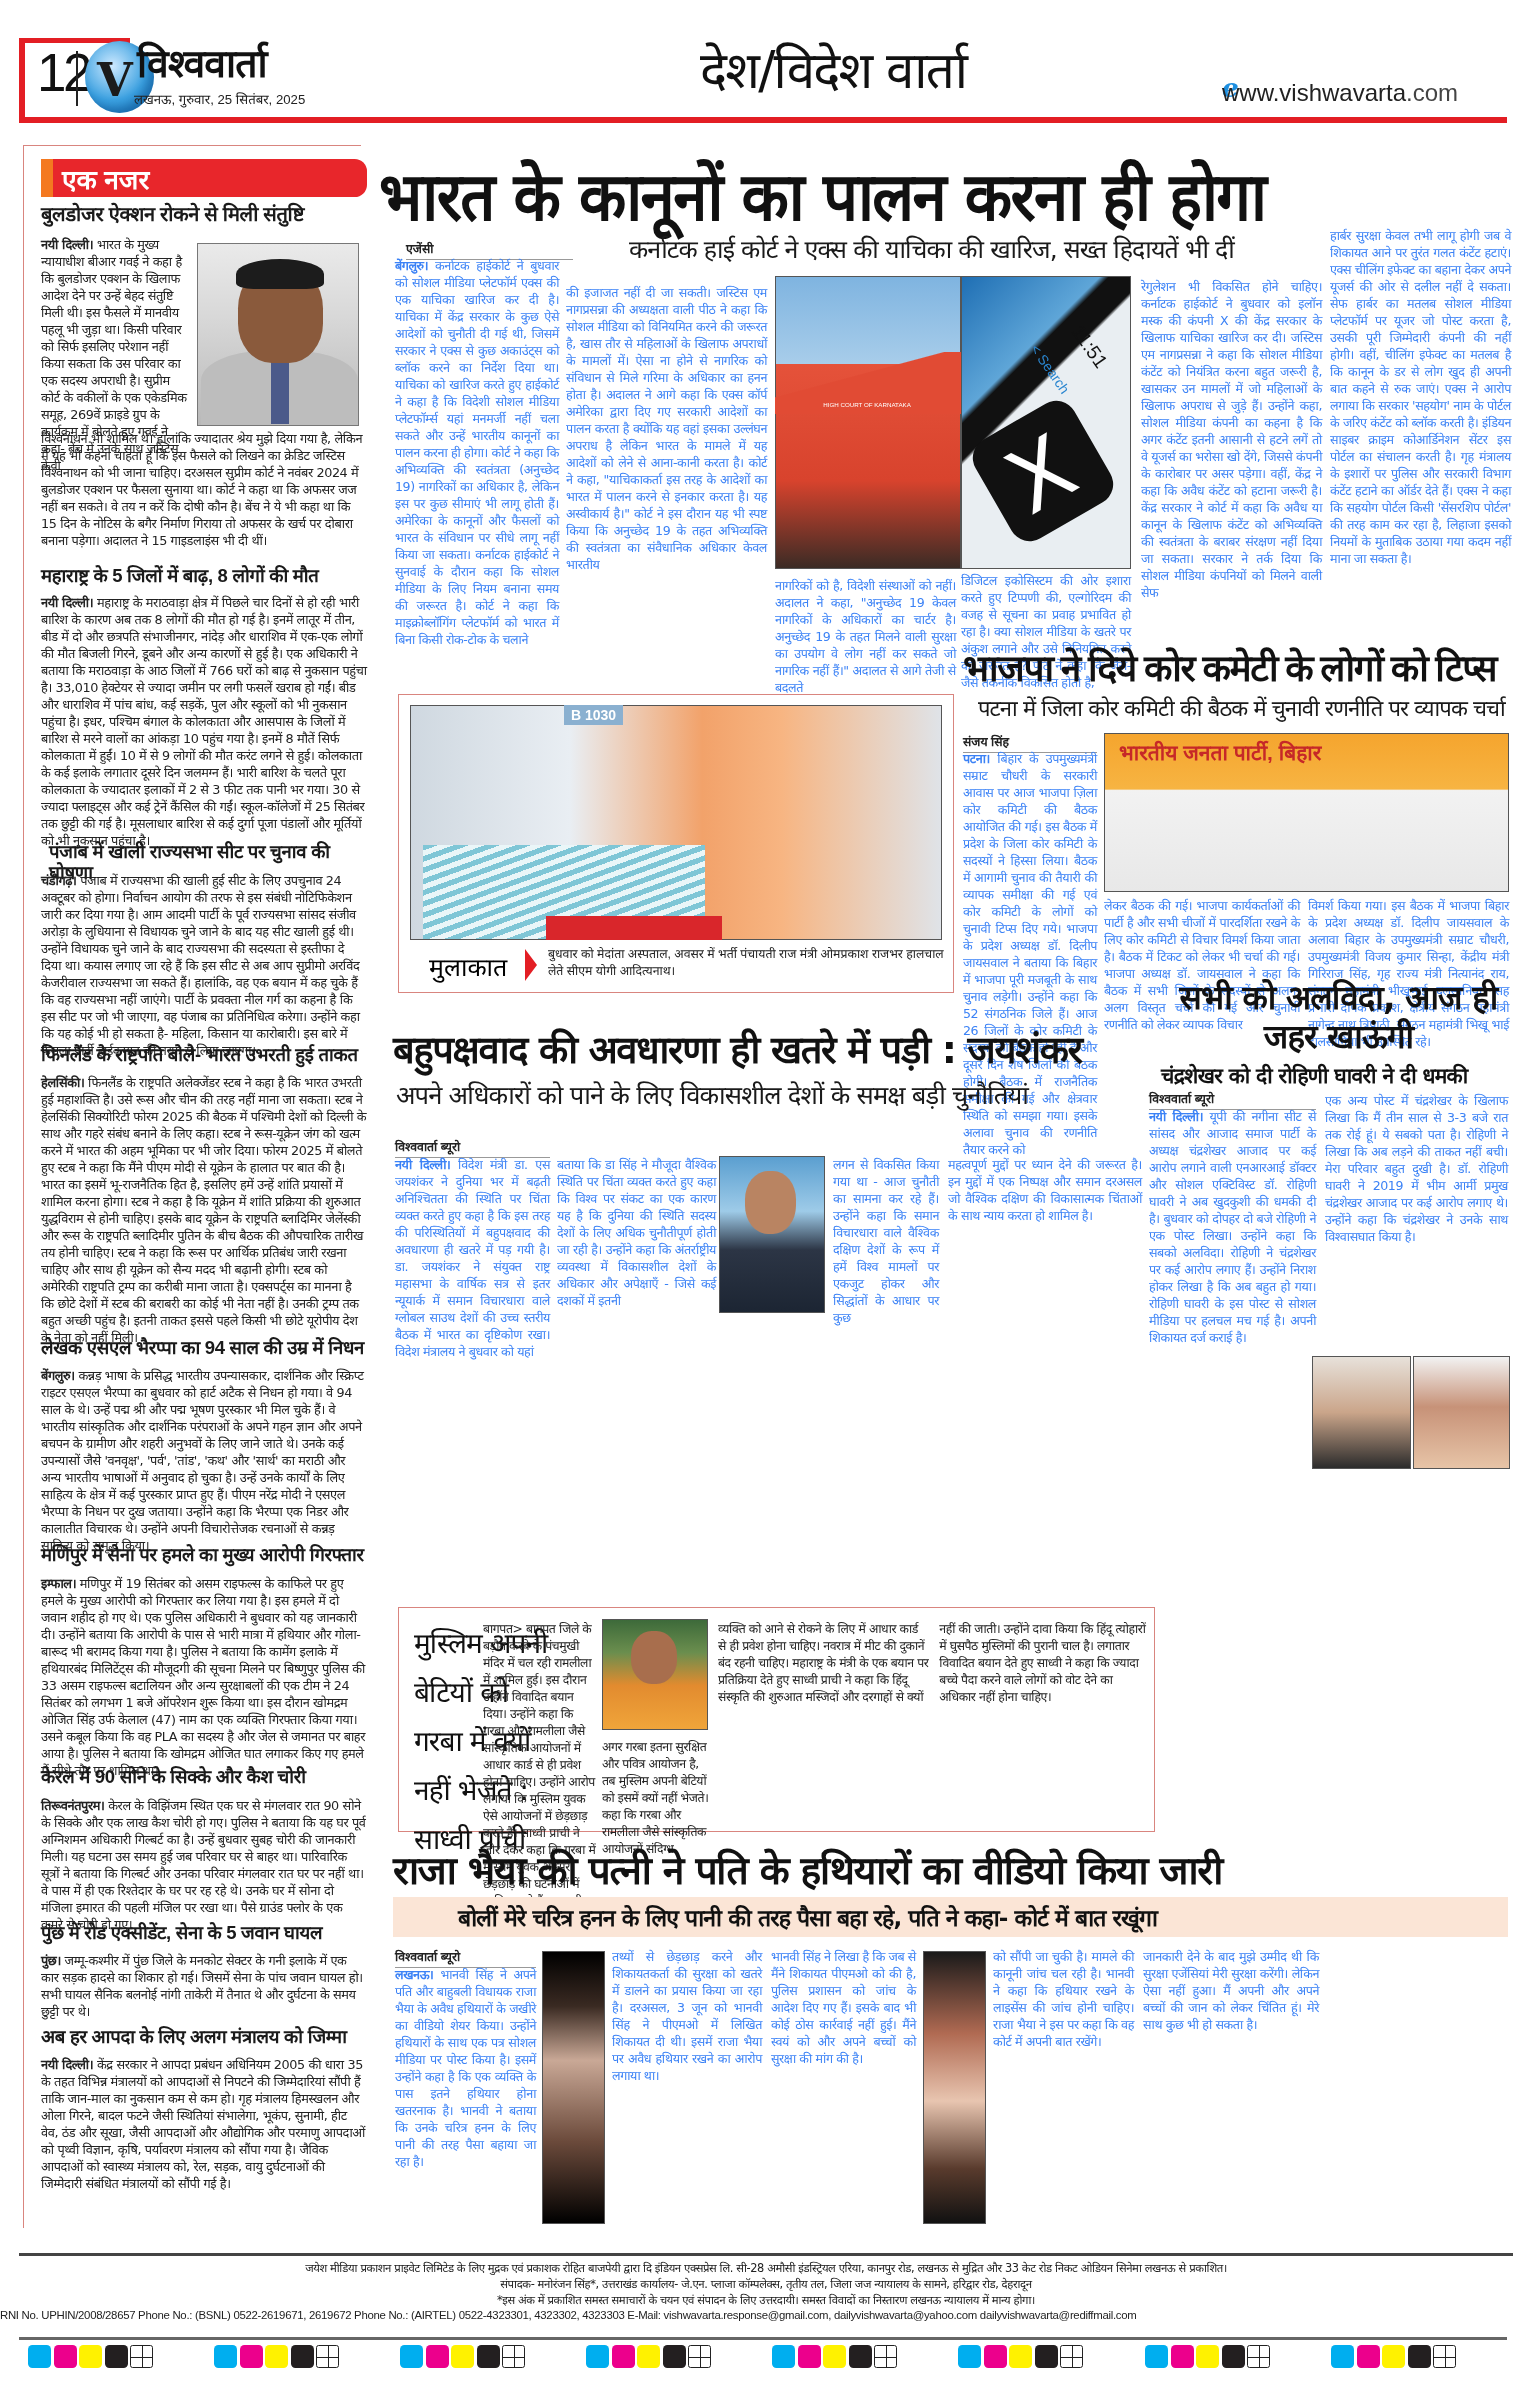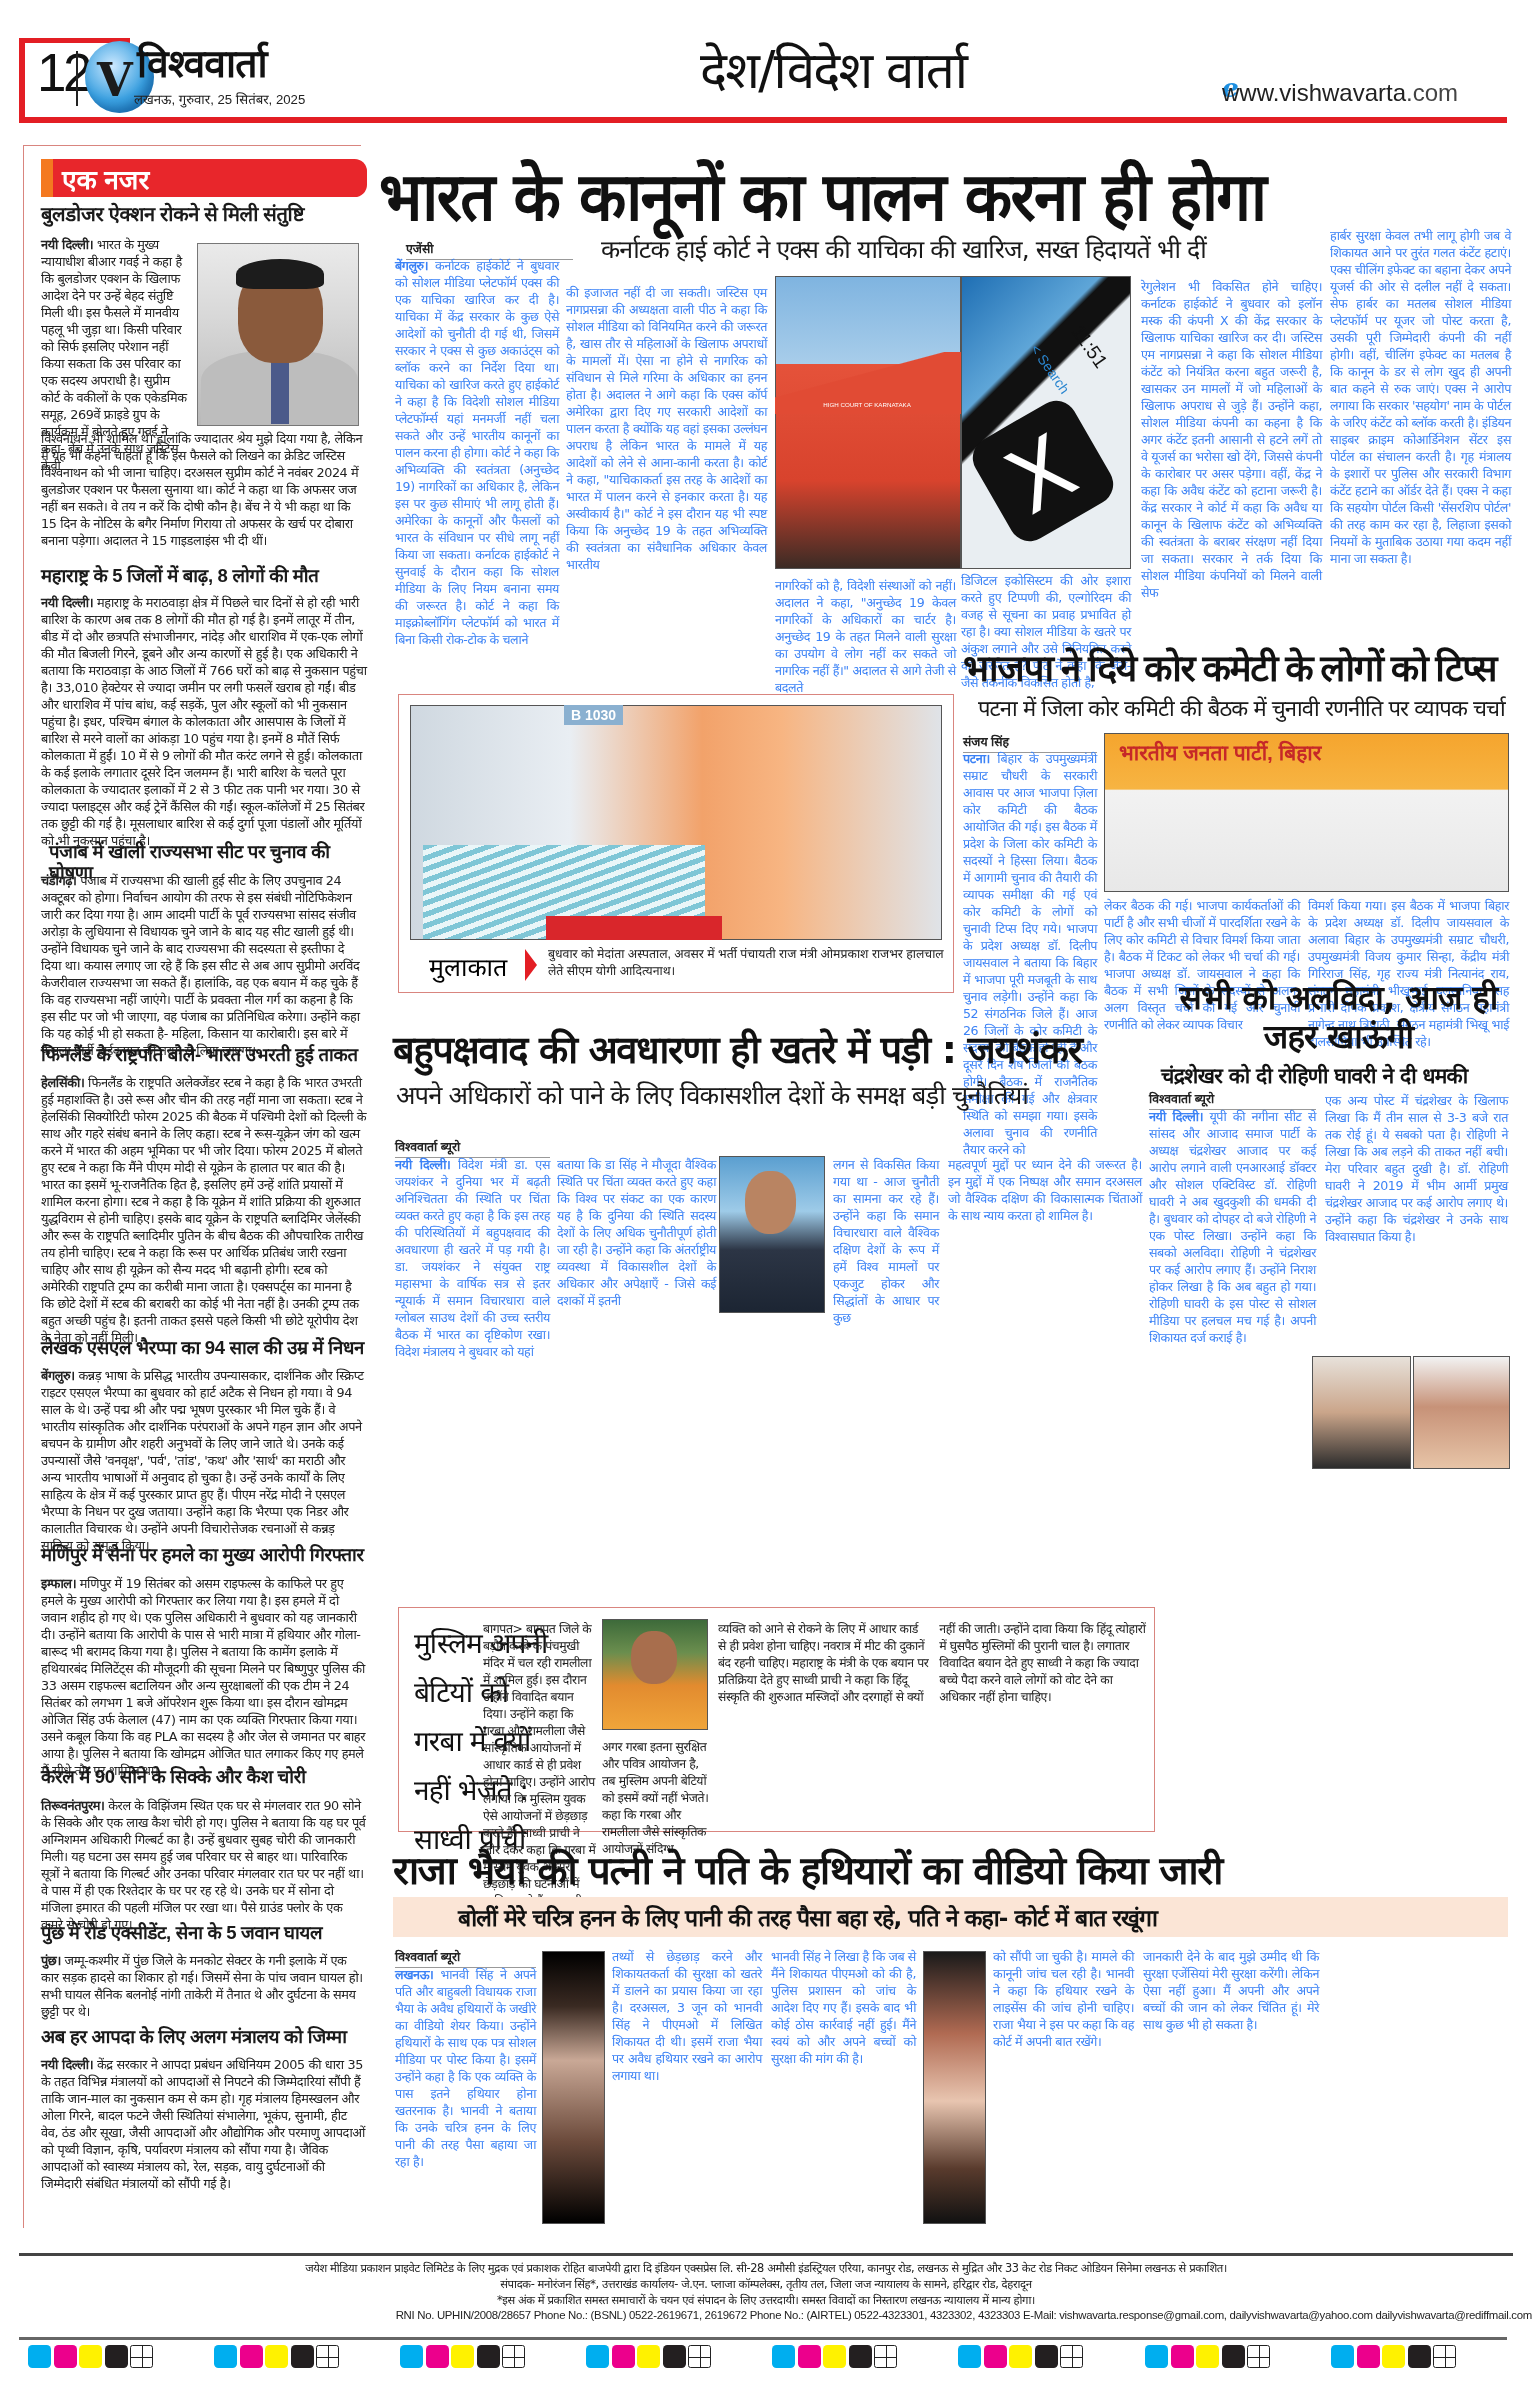--- a/index.html
+++ b/index.html
@@ -73,21 +73,21 @@
   .sbody{font-size:12.3px;line-height:17px;color:#222;font-family:"DejaVu Sans",sans-serif;letter-spacing:-0.4px}
   
   .rajah{left:393px;top:1842px;font-size:39px;font-weight:bold;color:#111;letter-spacing:-1.3px;font-family:"DejaVu Sans",sans-serif}
   .rajasub-bg{left:393px;top:1897px;width:1115px;height:40px;background:#fbe5d6}
   .rajasub{left:458px;top:1901px;font-size:23px;font-weight:bold;color:#111;letter-spacing:-0.9px;font-family:"DejaVu Sans",sans-serif}
   .rphoto1{left:542px;top:1951px;width:63px;height:273px;background:linear-gradient(180deg,#000 0,#3a2a22 20%,#c9a896 40%,#6b4a3b 70%,#000 100%)}
   .rphoto2{left:923px;top:1951px;width:63px;height:273px;background:linear-gradient(180deg,#1a1a1a 0,#b06a52 30%,#e8c5b0 55%,#593b2d 80%,#111 100%)}
   
   .rule{left:19.4px;top:2253px;width:1494px;height:2.6px;background:#444}
   .imprint{left:0;width:1532px;text-align:center;font-size:11.4px;color:#222;font-family:"DejaVu Sans",sans-serif;letter-spacing:-0.4px}
-  .rni{left:0;width:1532px;text-align:right;font-size:11.4px;color:#222;letter-spacing:-0.3px}
+  .rni{left:0;width:1532px;text-align:left;font-size:11.4px;color:#222;letter-spacing:-0.3px}
   .rule2{left:19.4px;top:2337px;width:1488px;height:2.6px;background:#666}
   .cmyk{top:2345px;height:25px;display:flex;gap:2.6px}
   .cmyk i{display:block;width:23px;height:23px;border-radius:4.4px}
   .cmyk .c{background:#00aeef}.cmyk .m{background:#ec008c}.cmyk .y{background:#fff200}.cmyk .k{background:#231f20}
   .cmyk .reg{background:#fff;border:0.9px solid #222;border-radius:2.6px;position:relative}
   .cmyk .reg:before{content:"";position:absolute;left:10.6px;top:0;width:0.9px;height:21px;background:#222}
   .cmyk .reg:after{content:"";position:absolute;left:0;top:10.6px;width:21px;height:0.9px;background:#222}
 </style>
 </head>
 <body>
@@ -137,21 +137,21 @@
 <div class="abs lhead" style="left:41px;top:1766px;width:326px">केरल में 90 सोने के सिक्के और  कैश चोरी</div>
 <div class="abs lbody" style="left:41px;top:1797px;width:326px"><b>तिरूवनंतपुरम।</b> <span>केरल के विझिंजम स्थित एक घर से मंगलवार रात 90 सोने के सिक्के और एक लाख कैश चोरी हो गए। पुलिस ने बताया कि यह घर पूर्व अग्निशमन अधिकारी गिल्बर्ट का है। उन्हें बुधवार सुबह चोरी की जानकारी मिली। यह घटना उस समय हुई जब परिवार घर से बाहर था। पारिवारिक सूत्रों ने बताया कि गिल्बर्ट और उनका परिवार मंगलवार रात घर पर नहीं था। वे पास में ही एक रिश्तेदार के घर पर रह रहे थे। उनके घर में सोना दो मंजिला इमारत की पहली मंजिल पर रखा था। पैसे ग्राउंड फ्लोर के एक कमरे से चोरी हो गए।</span></div>
 
 <div class="abs lhead" style="left:41px;top:1922px;width:326px">पुंछ में रोड एक्सीडेंट, सेना के 5 जवान घायल</div>
 <div class="abs lbody" style="left:41px;top:1952px;width:326px"><b>पुंछ।</b> <span>जम्मू-कश्मीर में पुंछ जिले के मनकोट सेक्टर के गनी इलाके में एक कार सड़क हादसे का शिकार हो गई। जिसमें सेना के पांच जवान घायल हो। सभी घायल सैनिक बलनोई नांगी ताकेरी में तैनात थे और दुर्घटना के समय छुट्टी पर थे।</span></div>
 
 <div class="abs lhead" style="left:41px;top:2026px;width:326px">अब हर आपदा के लिए अलग मंत्रालय को जिम्मा</div>
 <div class="abs lbody" style="left:41px;top:2056px;width:326px"><b>नयी दिल्ली।</b> <span>केंद्र सरकार ने आपदा प्रबंधन अधिनियम 2005 की धारा 35 के तहत विभिन्न मंत्रालयों को आपदाओं से निपटने की जिम्मेदारियां सौंपी हैं ताकि जान-माल का नुकसान कम से कम हो। गृह मंत्रालय हिमस्खलन और ओला गिरने, बादल फटने जैसी स्थितियां संभालेगा, भूकंप, सुनामी, हीट वेव, ठंड और सूखा, जैसी आपदाओं और औद्योगिक और परमाणु आपदाओं को पृथ्वी विज्ञान, कृषि, पर्यावरण मंत्रालय को सौंपा गया है। जैविक आपदाओं को स्वास्थ्य मंत्रालय को, रेल, सड़क, वायु दुर्घटनाओं की जिम्मेदारी संबंधित मंत्रालयों को सौंपी गई है।</span></div>
 
 <div class="abs bigh">भारत के कानूनों का पालन करना ही होगा</div>
-<div class="abs subh" style="left:601px;top:231px">कर्नाटक हाई कोर्ट ने एक्स की याचिका की खारिज, सख्त हिदायतें भी दीं</div>
+<div class="abs subh" style="left:629px;top:231px">कर्नाटक हाई कोर्ट ने एक्स की याचिका की खारिज, सख्त हिदायतें भी दीं</div>
 <div class="abs byline" style="left:406px;top:240px;width:167px">एजेंसी</div>
 <div class="abs body" style="left:395px;top:257px;width:164px"><b>बेंगलुरु।</b> <span>कर्नाटक हाईकोर्ट ने बुधवार को सोशल मीडिया प्लेटफॉर्म एक्स की एक याचिका खारिज कर दी है। याचिका में केंद्र सरकार के कुछ ऐसे आदेशों को चुनौती दी गई थी, जिसमें सरकार ने एक्स से कुछ अकाउंट्स को ब्लॉक करने का निर्देश दिया था। याचिका को खारिज करते हुए हाईकोर्ट ने कहा है कि विदेशी सोशल मीडिया प्लेटफॉर्म्स यहां मनमर्जी नहीं चला सकते और उन्हें भारतीय कानूनों का पालन करना ही होगा। कोर्ट ने कहा कि अभिव्यक्ति की स्वतंत्रता (अनुच्छेद 19) नागरिकों का अधिकार है, लेकिन इस पर कुछ सीमाएं भी लागू होती हैं। अमेरिका के कानूनों और फैसलों को भारत के संविधान पर सीधे लागू नहीं किया जा सकता। कर्नाटक हाईकोर्ट ने सुनवाई के दौरान कहा कि सोशल मीडिया के लिए नियम बनाना समय की जरूरत है। कोर्ट ने कहा कि माइक्रोब्लॉगिंग प्लेटफॉर्म को भारत में बिना किसी रोक-टोक के चलाने</span></div>
 <div class="abs body" style="left:566px;top:284px;width:201px">की इजाजत नहीं दी जा सकती। जस्टिस एम नागप्रसन्ना की अध्यक्षता वाली पीठ ने कहा कि सोशल मीडिया को विनियमित करने की जरूरत है, खास तौर से महिलाओं के खिलाफ अपराधों के मामलों में। ऐसा ना होने से नागरिक को संविधान से मिले गरिमा के अधिकार का हनन होता है। अदालत ने आगे कहा कि एक्स कॉर्प अमेरिका द्वारा दिए गए सरकारी आदेशों का पालन करता है क्योंकि यह वहां इसका उल्लंघन अपराध है लेकिन भारत के मामले में यह आदेशों को लेने से आना-कानी करता है। कोर्ट ने कहा, "याचिकाकर्ता इस तरह के आदेशों का भारत में पालन करने से इनकार करता है। यह अस्वीकार्य है।" कोर्ट ने इस दौरान यह भी स्पष्ट किया कि अनुच्छेद 19 के तहत अभिव्यक्ति की स्वतंत्रता का संवैधानिक अधिकार केवल भारतीय</div>
 <div class="abs photo court"></div>
 <div class="abs court-roof"></div>
 <div class="abs" style="left:779px;top:401px;font-size:6.2px;color:#fff;width:176px;text-align:center">HIGH COURT OF KARNATAKA</div>
 <div class="abs photo phone"></div>
 <div class="abs xlogo"></div>
 <div class="abs xglyph">X</div>
 <div class="abs phone-time">11:51</div>

